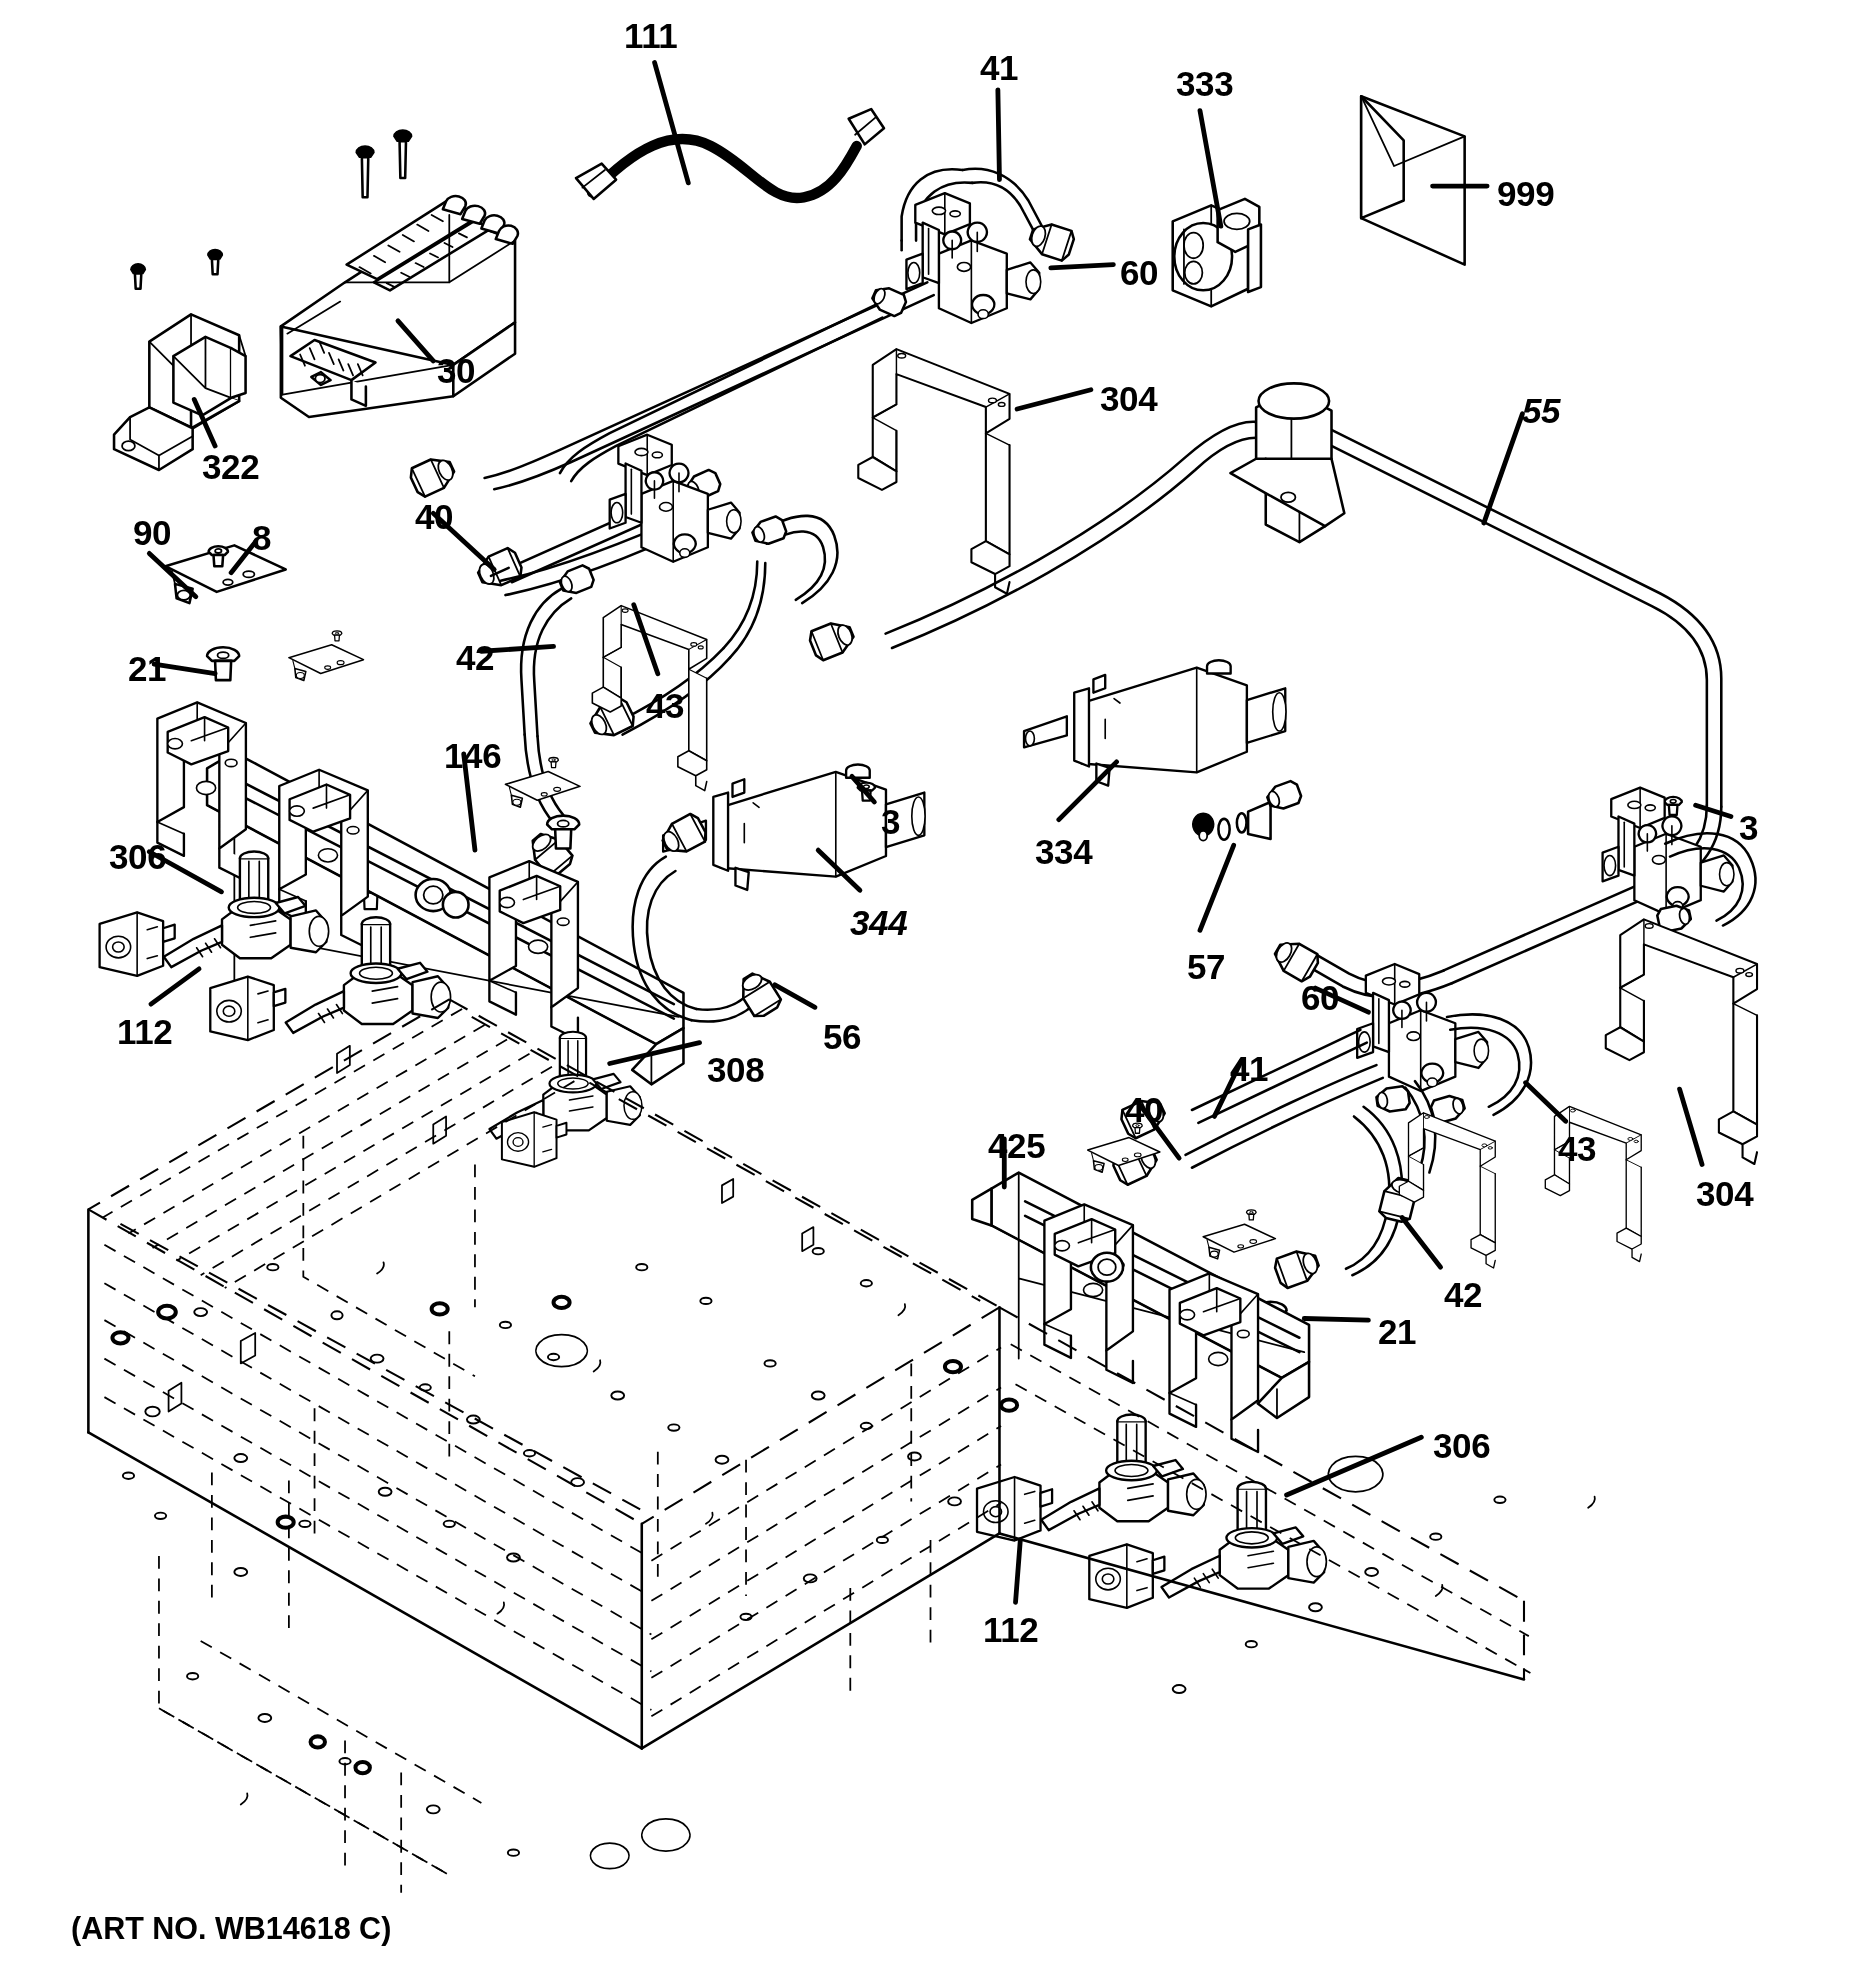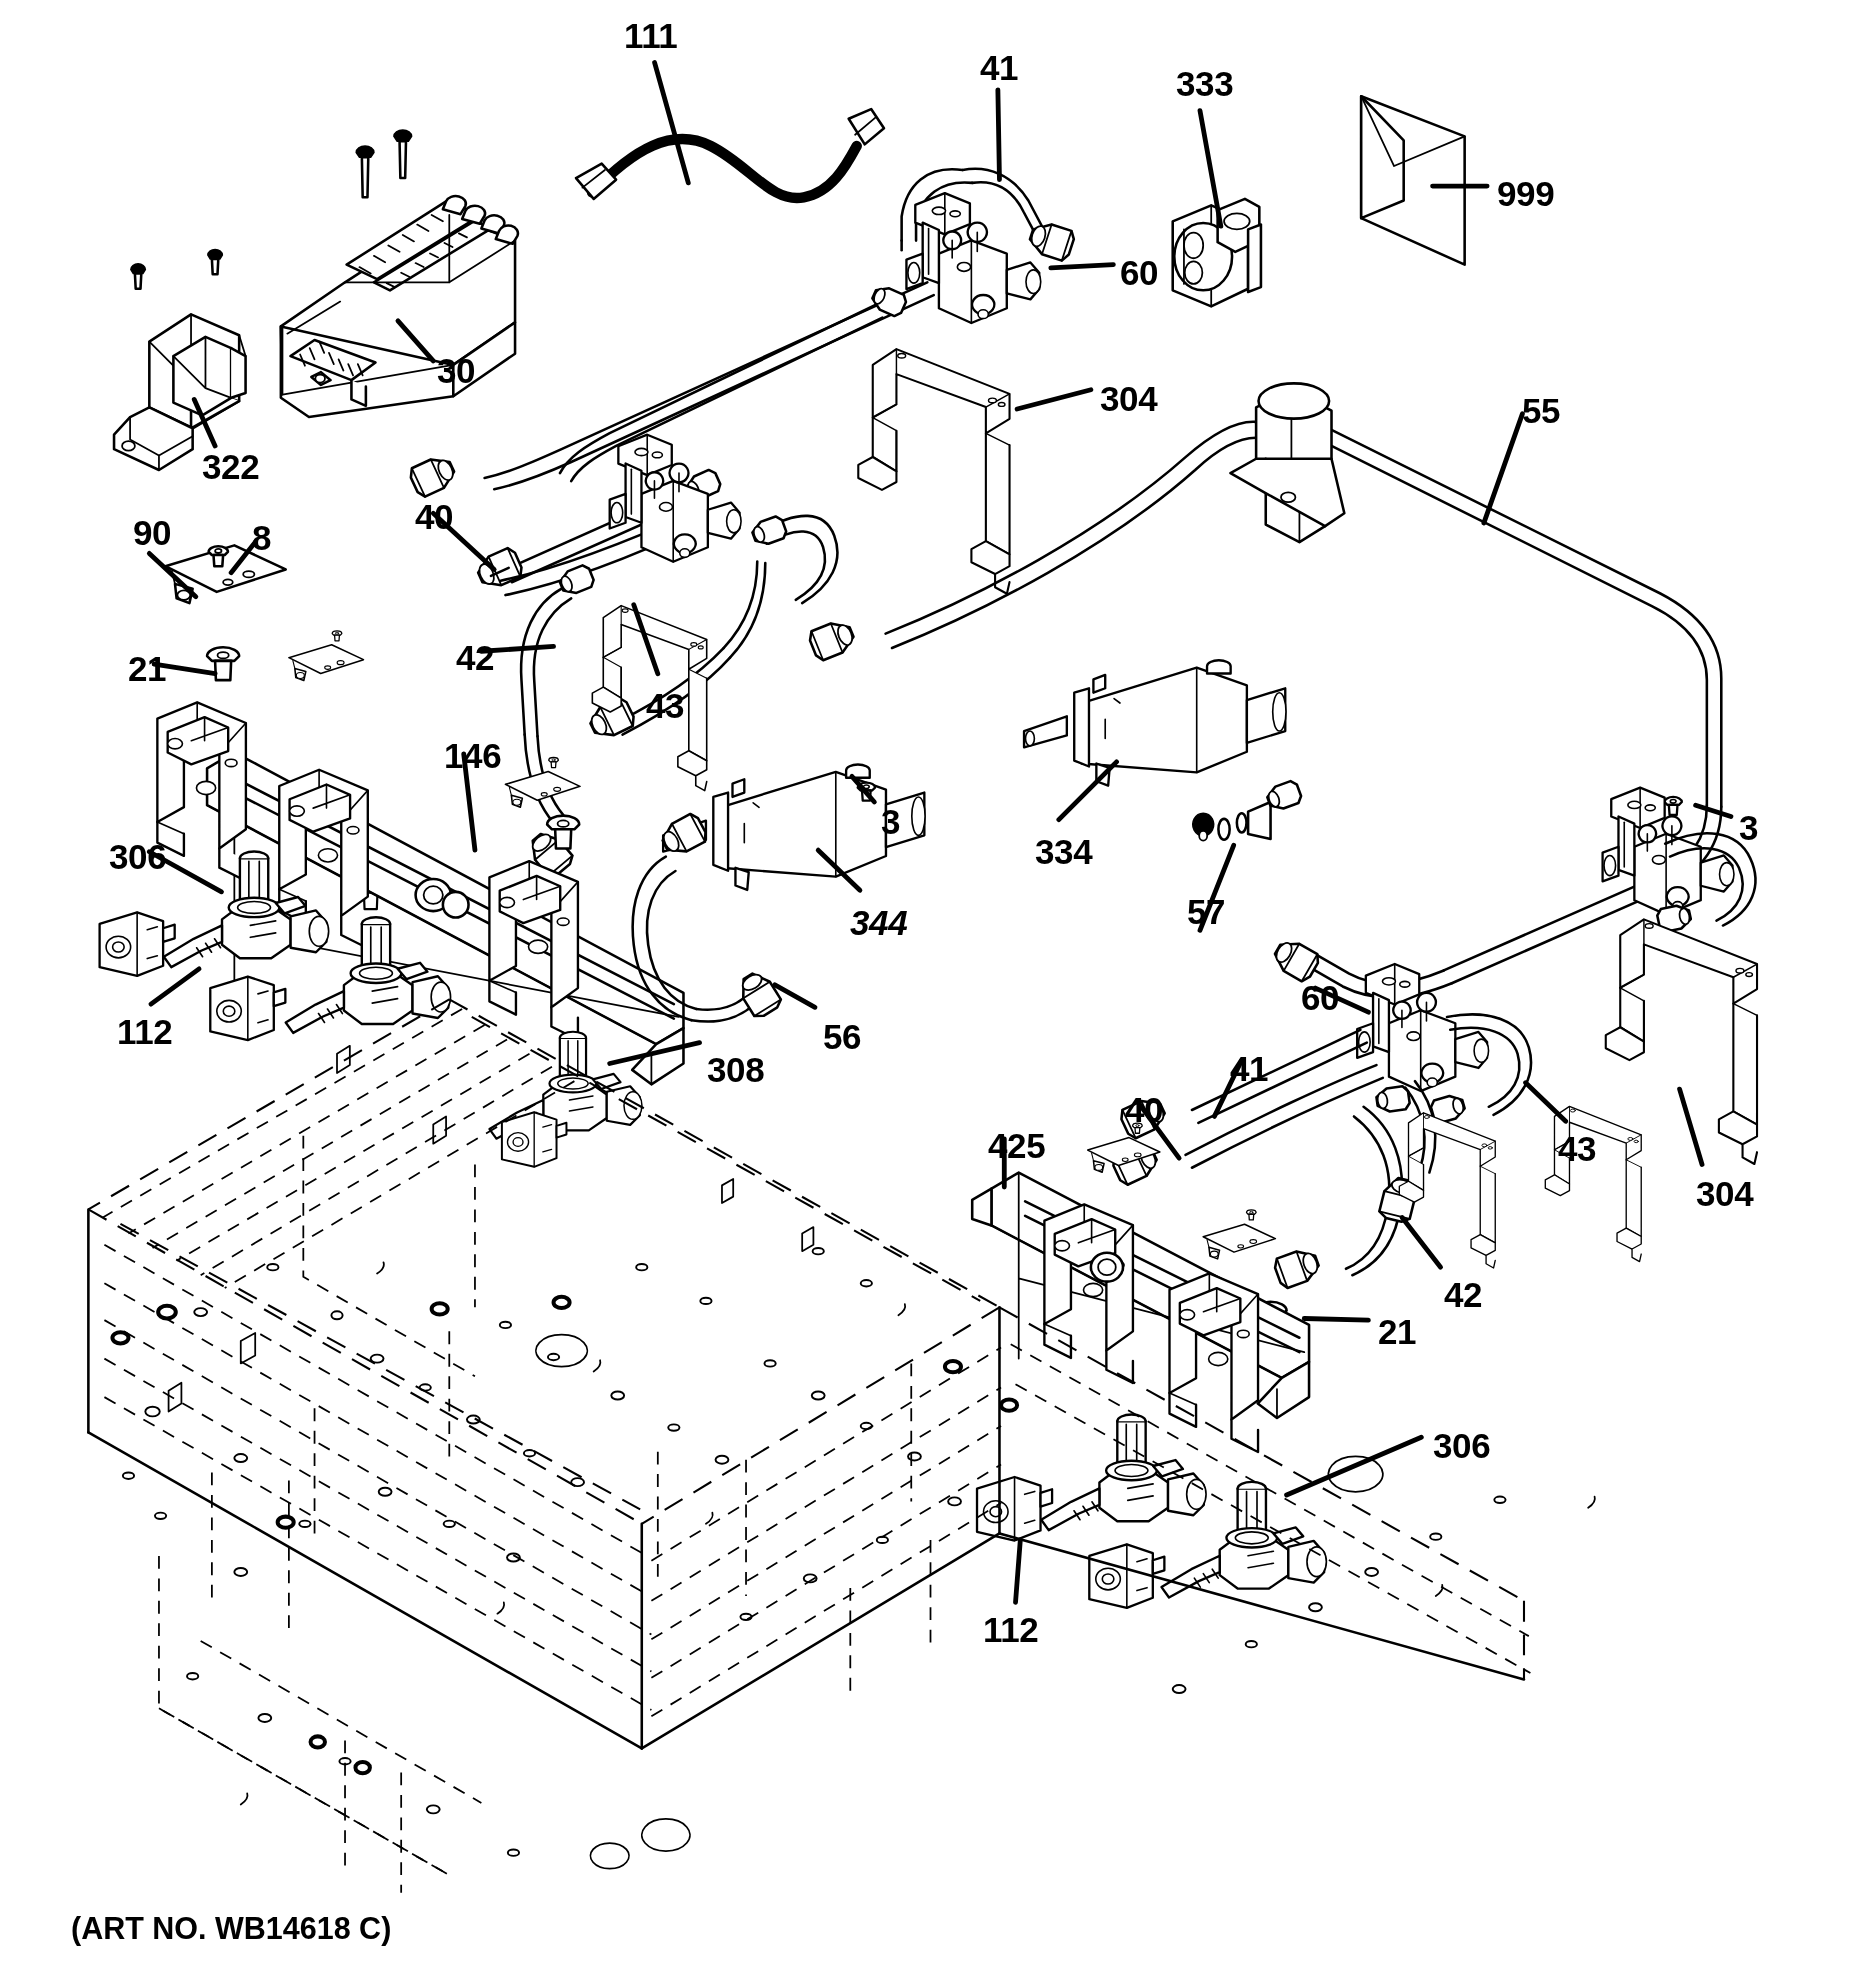--- a/index.html
+++ b/index.html
@@ -745,35 +745,35 @@
     </g>
   </svg>
 
   <div class="callout" style="left:624px;  top:17.6px;">111</div>
   <div class="callout" style="left:980px; top:50px;">41</div>
   <div class="callout" style="left:1176px; top:66px;">333</div>
   <div class="callout" style="left:1497px; top:176px;">999</div>
   <div class="callout" style="left:1120px; top:255px;">60</div>
   <div class="callout" style="left:437px;  top:353px;">30</div>
   <div class="callout" style="left:1100px; top:381px;">304</div>
-  <div class="callout" style="left:1522px; top:393px;">55</div>
+  <div class="callout" style="left:1522px; top:393px;font-style:italic;">55</div>
   <div class="callout" style="left:202px;  top:449px;">322</div>
   <div class="callout" style="left:415px;  top:499px;">40</div>
   <div class="callout" style="left:133px;  top:515px;">90</div>
   <div class="callout" style="left:252px;  top:520px;">8</div>
   <div class="callout" style="left:456px;  top:640px;">42</div>
   <div class="callout" style="left:128px;  top:651px;">21</div>
   <div class="callout" style="left:646px;  top:688px;">43</div>
   <div class="callout" style="left:444px;  top:738px;">146</div>
   <div class="callout" style="left:881px; top:804px;">3</div>
   <div class="callout" style="left:109px;  top:839px;">306</div>
   <div class="callout" style="left:1035px; top:834px;">334</div>
   <div class="callout" style="left:1739px; top:810px;">3</div>
   <div class="callout" style="left:850px; top:905px;font-style:italic;">344</div>
-  <div class="callout" style="left:1187px; top:894px;">57</div>
+  <div class="callout" style="left:1187px; top:949px;">57</div>
   <div class="callout" style="left:117px;  top:1014px;">112</div>
   <div class="callout" style="left:1301px; top:980px;">60</div>
   <div class="callout" style="left:823px; top:1019px;">56</div>
   <div class="callout" style="left:707px;  top:1052px;text-align:center;">308</div>
   <div class="callout" style="left:1230px; top:1051px;">41</div>
   <div class="callout" style="left:1125px; top:1092px;">40</div>
   <div class="callout" style="left:1558px; top:1131px;">43</div>
   <div class="callout" style="left:988px; top:1128px;">425</div>
   <div class="callout" style="left:1696px; top:1176px;">304</div>
   <div class="callout" style="left:1444px; top:1277px;">42</div>

